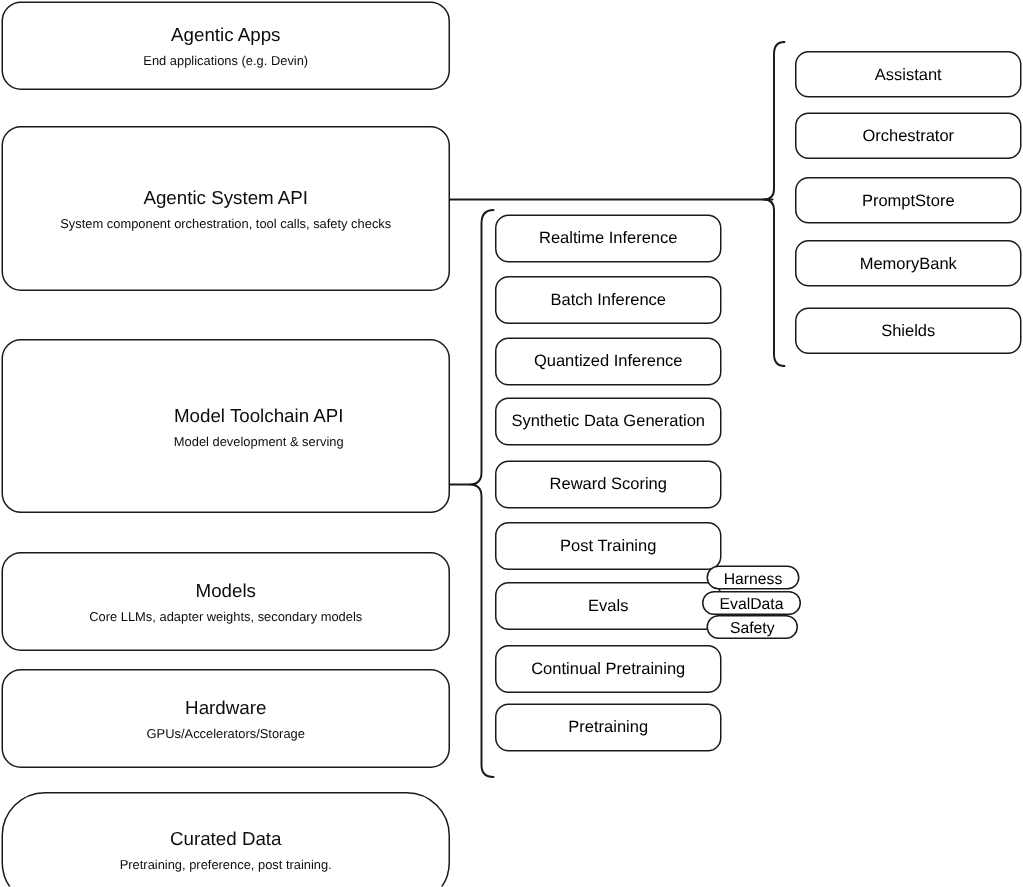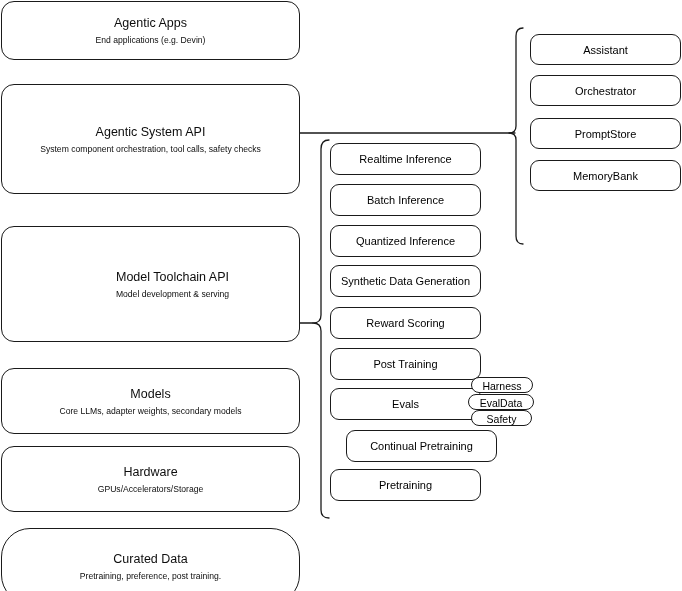--- a/index.html
+++ b/index.html
@@ -149,21 +149,21 @@
   </div>
   <div class="box mid" style="top:307px;">
     <span>Reward Scoring</span>
   </div>
   <div class="box mid" style="top:348px;">
     <span>Post Training</span>
   </div>
   <div class="box mid" style="top:388px;">
     <span>Evals</span>
   </div>
-  <div class="box mid" style="top:430px;margin-left:16px;">
+  <div class="box mid" style="top:430px;">
     <span>Continual Pretraining</span>
   </div>
   <div class="box mid" style="top:469px;">
     <span>Pretraining</span>
   </div>
 
   <div class="pill" style="left:471px; top:377px; width:62px;">
     <span>Harness</span>
   </div>
   <div class="pill" style="left:468px; top:394px; width:66px;">
@@ -178,14 +178,17 @@
   </div>
   <div class="box right" style="top:75px;">
     <span>Orchestrator</span>
   </div>
   <div class="box right" style="top:118px;">
     <span>PromptStore</span>
   </div>
   <div class="box right" style="top:160px;">
     <span>MemoryBank</span>
   </div>
+  <div class="box right" style="top:205px;">
+    <span>Shields</span>
+  </div>
 
 </div>
 
 </body></html>

